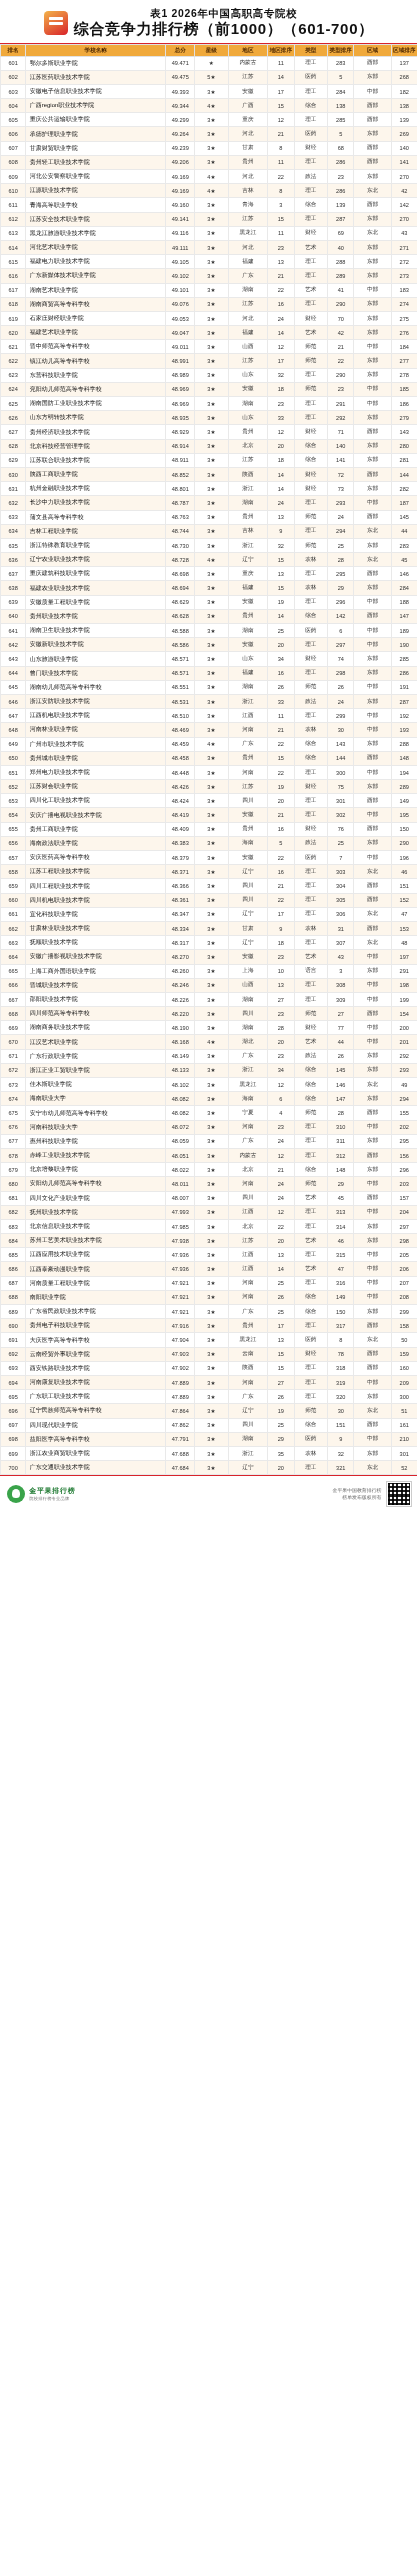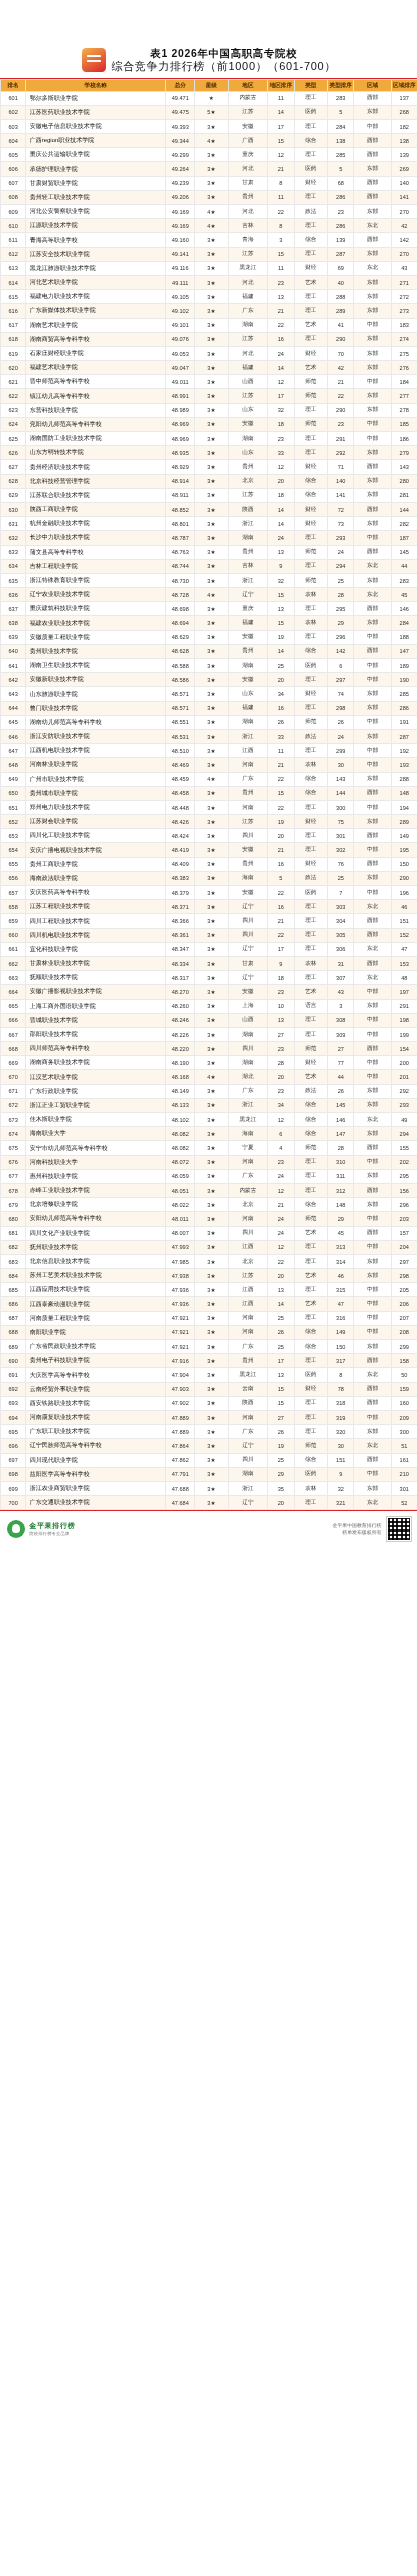--- a/index.html
+++ b/index.html
@@ -23,35 +23,34 @@
     background: #fff;
     padding: 7px 0 4.2px 0;
     border-bottom: 1.4px solid #d8232a;
     overflow: hidden;
   }
   .header-inner {
     display: flex;
     align-items: center;
     justify-content: center;
     gap: 5.6px;
-    margin-top: 40px;
   }
   .header-title {
     text-align: center;
     line-height: 1.25;
   }
   .header-title .line1 {
     font-size: 10.4px;
     font-weight: bold;
     letter-spacing: 0.7px;
     color: #111;
   }
   .header-title .line2 {
-    font-size: 11px;
-    font-weight: normal;
+    font-size: 15px;
+    font-weight: bold;
     letter-spacing: 0.7px;
     color: #111;
   }
   .header-badge {
     width: 24px; height: 24px;
     border-radius: 4.2px;
     background: linear-gradient(150deg,#f3b34a,#d8232a);
     position: relative;
     flex: 0 0 auto;
   }

